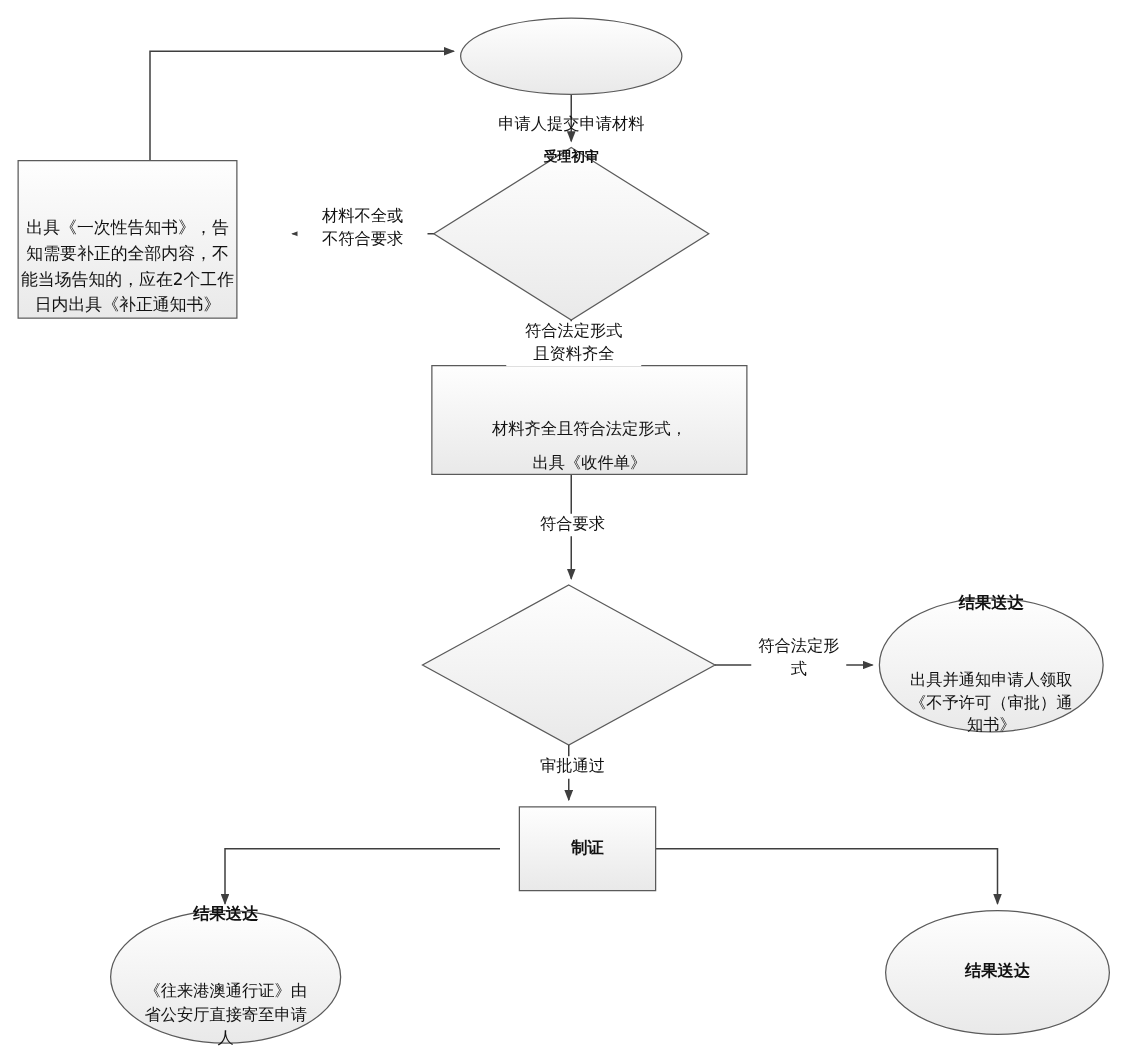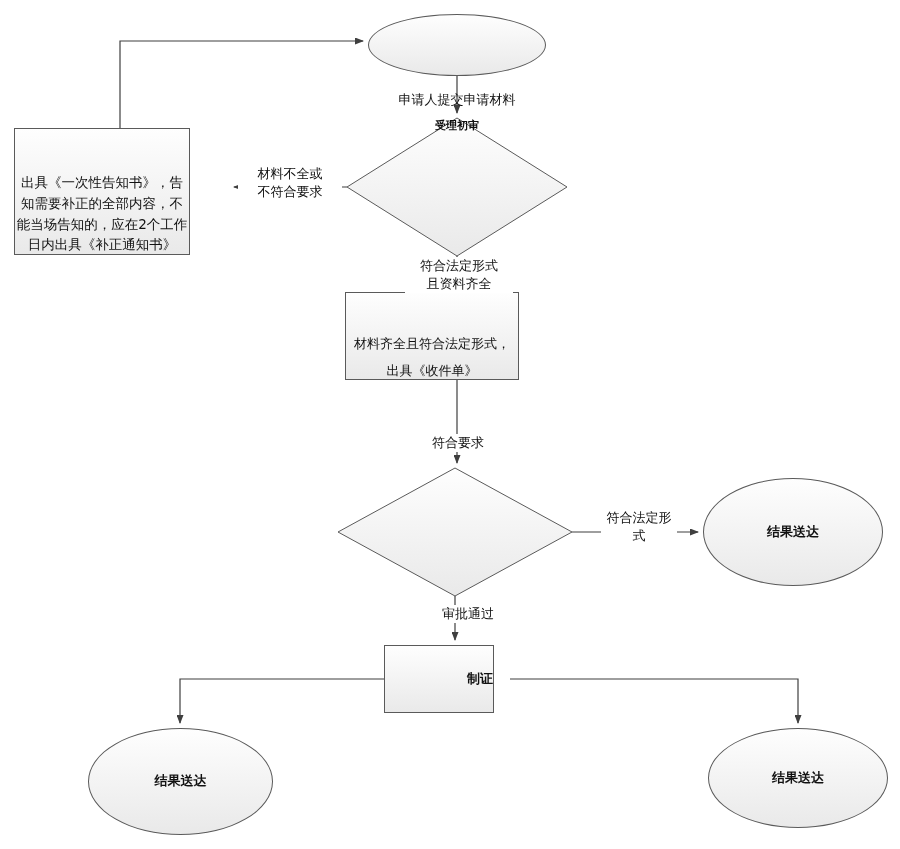--- a/index.html
+++ b/index.html
@@ -53,33 +53,33 @@
     font-size: 13px;
     line-height: 1.4;
     text-align: center;
     white-space: pre-line;
     padding: 0 2px;
     z-index: 3;
   }
   
   .n-apply          { left: 368px; top: 14px;  width: 178px; height: 62px; gap: 48px; }
   .n-notice         { left: 14px;  top: 128px; width: 176px; height: 127px; }
-  .n-receipt        { left: 345px; top: 292px; width: 174px; height: 88px; }
+  .n-receipt        { left: 345px; top: 292px; width: 253px; height: 88px; }
   .n-reject         { left: 703px; top: 478px; width: 180px; height: 108px; }
-  .n-makecert       { left: 384px; top: 645px; width: 110px; height: 68px; align-items: flex-end; }
+  .n-makecert       { left: 415px; top: 645px; width: 110px; height: 68px; }
   .n-mail           { left: 88px;  top: 728px; width: 185px; height: 107px; }
   .n-pickup         { left: 708px; top: 728px; width: 180px; height: 100px; }
   .t-review         { left: 347px; top: 118px; width: 220px; height: 138px; }
   .t-approval       { left: 338px; top: 468px; width: 234px; height: 128px; }
   
   .l-incomplete     { left: 238px; top: 165px; width: 100px; }
   .l-qualified      { left: 405px; top: 257px; width: 104px; }
-  .l-meets          { left: 414px; top: 434px; width: 84px; }
+  .l-meets          { left: 414px; top: 411px; width: 84px; }
   .l-rejected       { left: 601px; top: 509px; width: 72px; }
-  .l-approved       { left: 420px; top: 605px; width: 72px; text-align: right; }
+  .l-approved       { left: 420px; top: 605px; width: 72px; }
 </style>
 </head>
 <body>
 
 <div class="canvas">
 
   <svg class="layer" width="900" height="849" viewBox="0 0 900 849">
     <defs>
       <marker id="arw" markerWidth="9" markerHeight="7" refX="8" refY="3.5" orient="auto" markerUnits="userSpaceOnUse">
         <path d="M0,0 L9,3.5 L0,7 Z" fill="#3f3f3f"></path>
@@ -121,28 +121,34 @@
   </div>
 
   <div class="node n-receipt">
     <div class="body gap">材料齐全且符合法定形式，
 出具《收件单》</div>
   </div>
 
 
   <div class="node ellipse n-reject">
     <div class="title">结果送达</div>
+    <div class="body">出具并通知申请人领取
+《不予许可（审批）通
+知书》</div>
   </div>
 
   <div class="node n-makecert">
     <div class="title">制证</div>
   </div>
 
   <div class="node ellipse n-mail">
     <div class="title">结果送达</div>
+    <div class="body">《往来港澳通行证》由
+省公安厅直接寄至申请
+人</div>
   </div>
 
   <div class="node ellipse n-pickup">
     <div class="title">结果送达</div>
   </div>
 
   <div class="edge-label l-incomplete">材料不全或
 不符合要求</div>
   <div class="edge-label l-qualified">符合法定形式
 且资料齐全</div>

